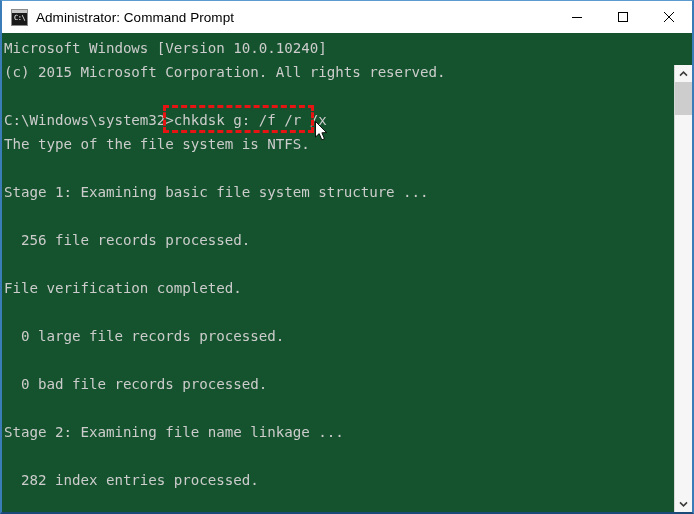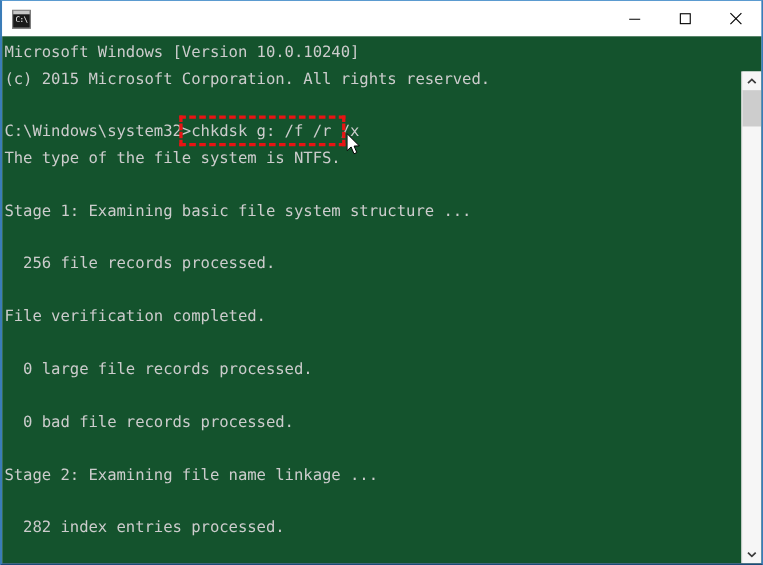--- a/index.html
+++ b/index.html
@@ -181,20 +181,21 @@
 </style>
 </head>
 <body>
 
 <div id="window">
 
   <div id="titlebar">
     <div id="title-icon">
       <span class="cmd-glyph">C:\</span>
     </div>
+    <div id="title-text">Administrator: Command Prompt</div>
 
     <div id="winbuttons">
       <div class="winbtn">
         <svg width="12" height="12" viewBox="0 0 12 12">
           <line x1="1" y1="6.5" x2="11" y2="6.5" stroke="#000000" stroke-width="1"></line>
         </svg>
       </div>
       <div class="winbtn">
         <svg width="12" height="12" viewBox="0 0 12 12">
           <rect x="1.5" y="1.5" width="9" height="9" fill="none" stroke="#000000" stroke-width="1"></rect>

